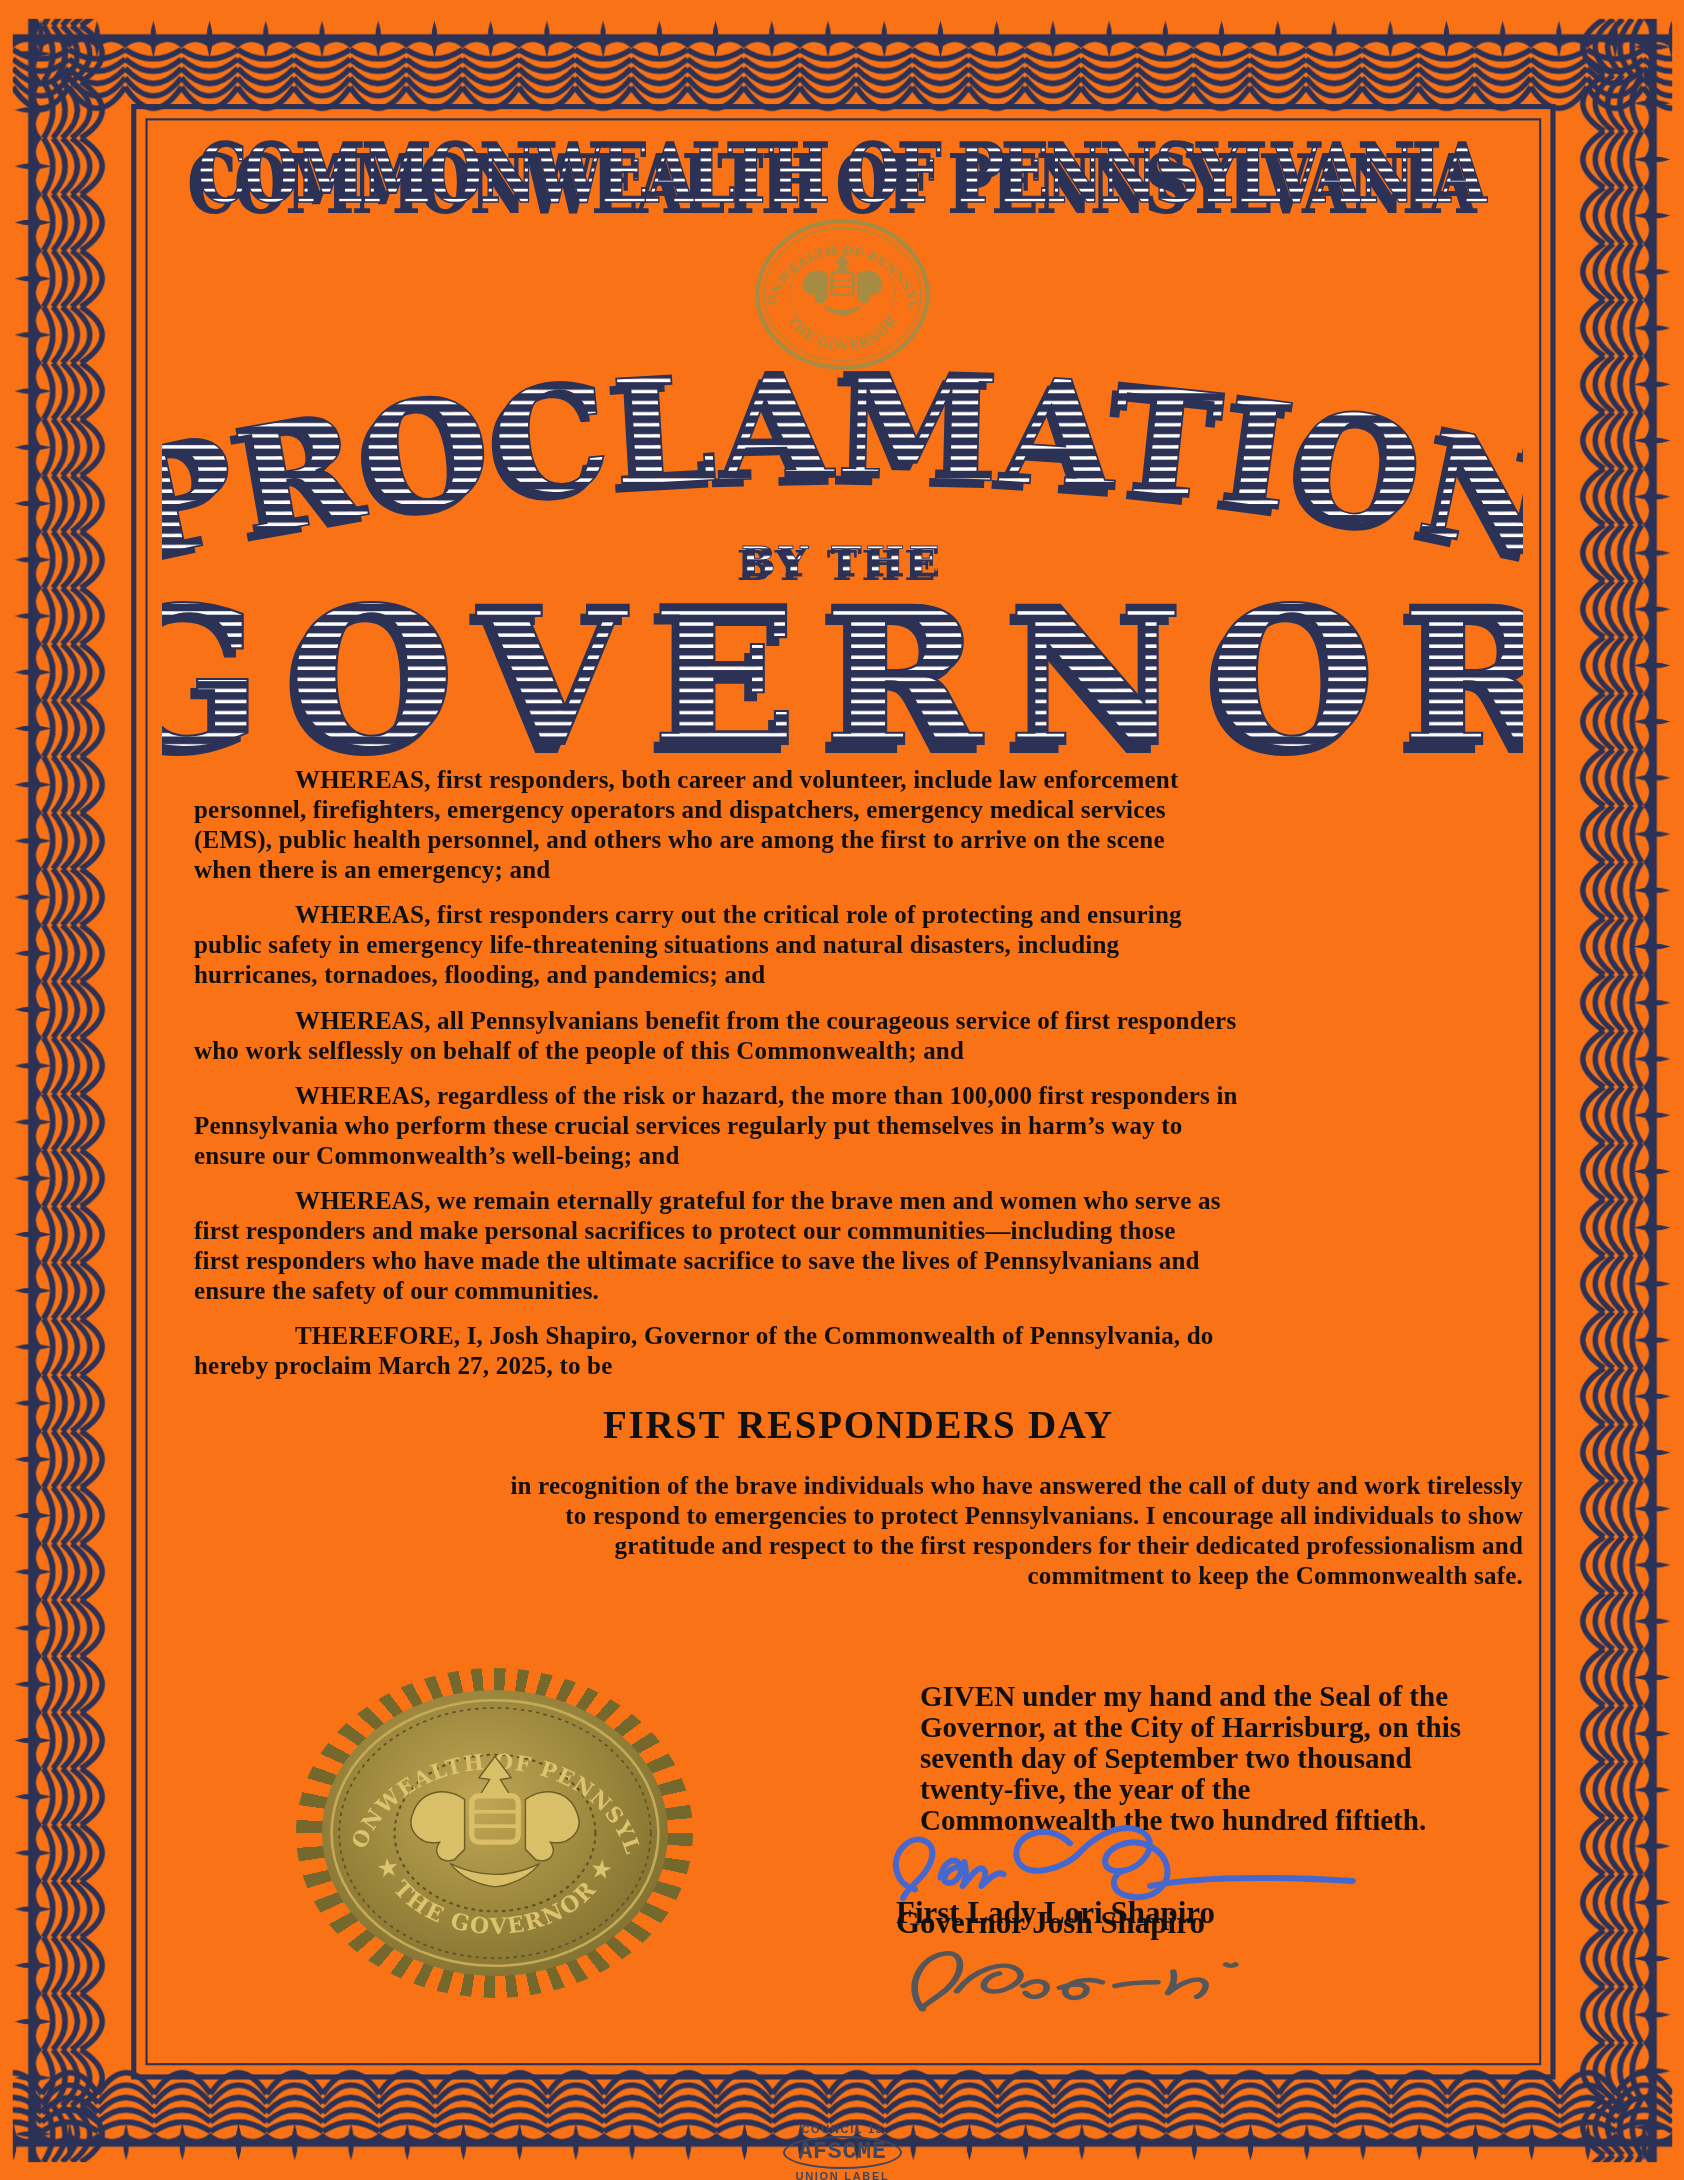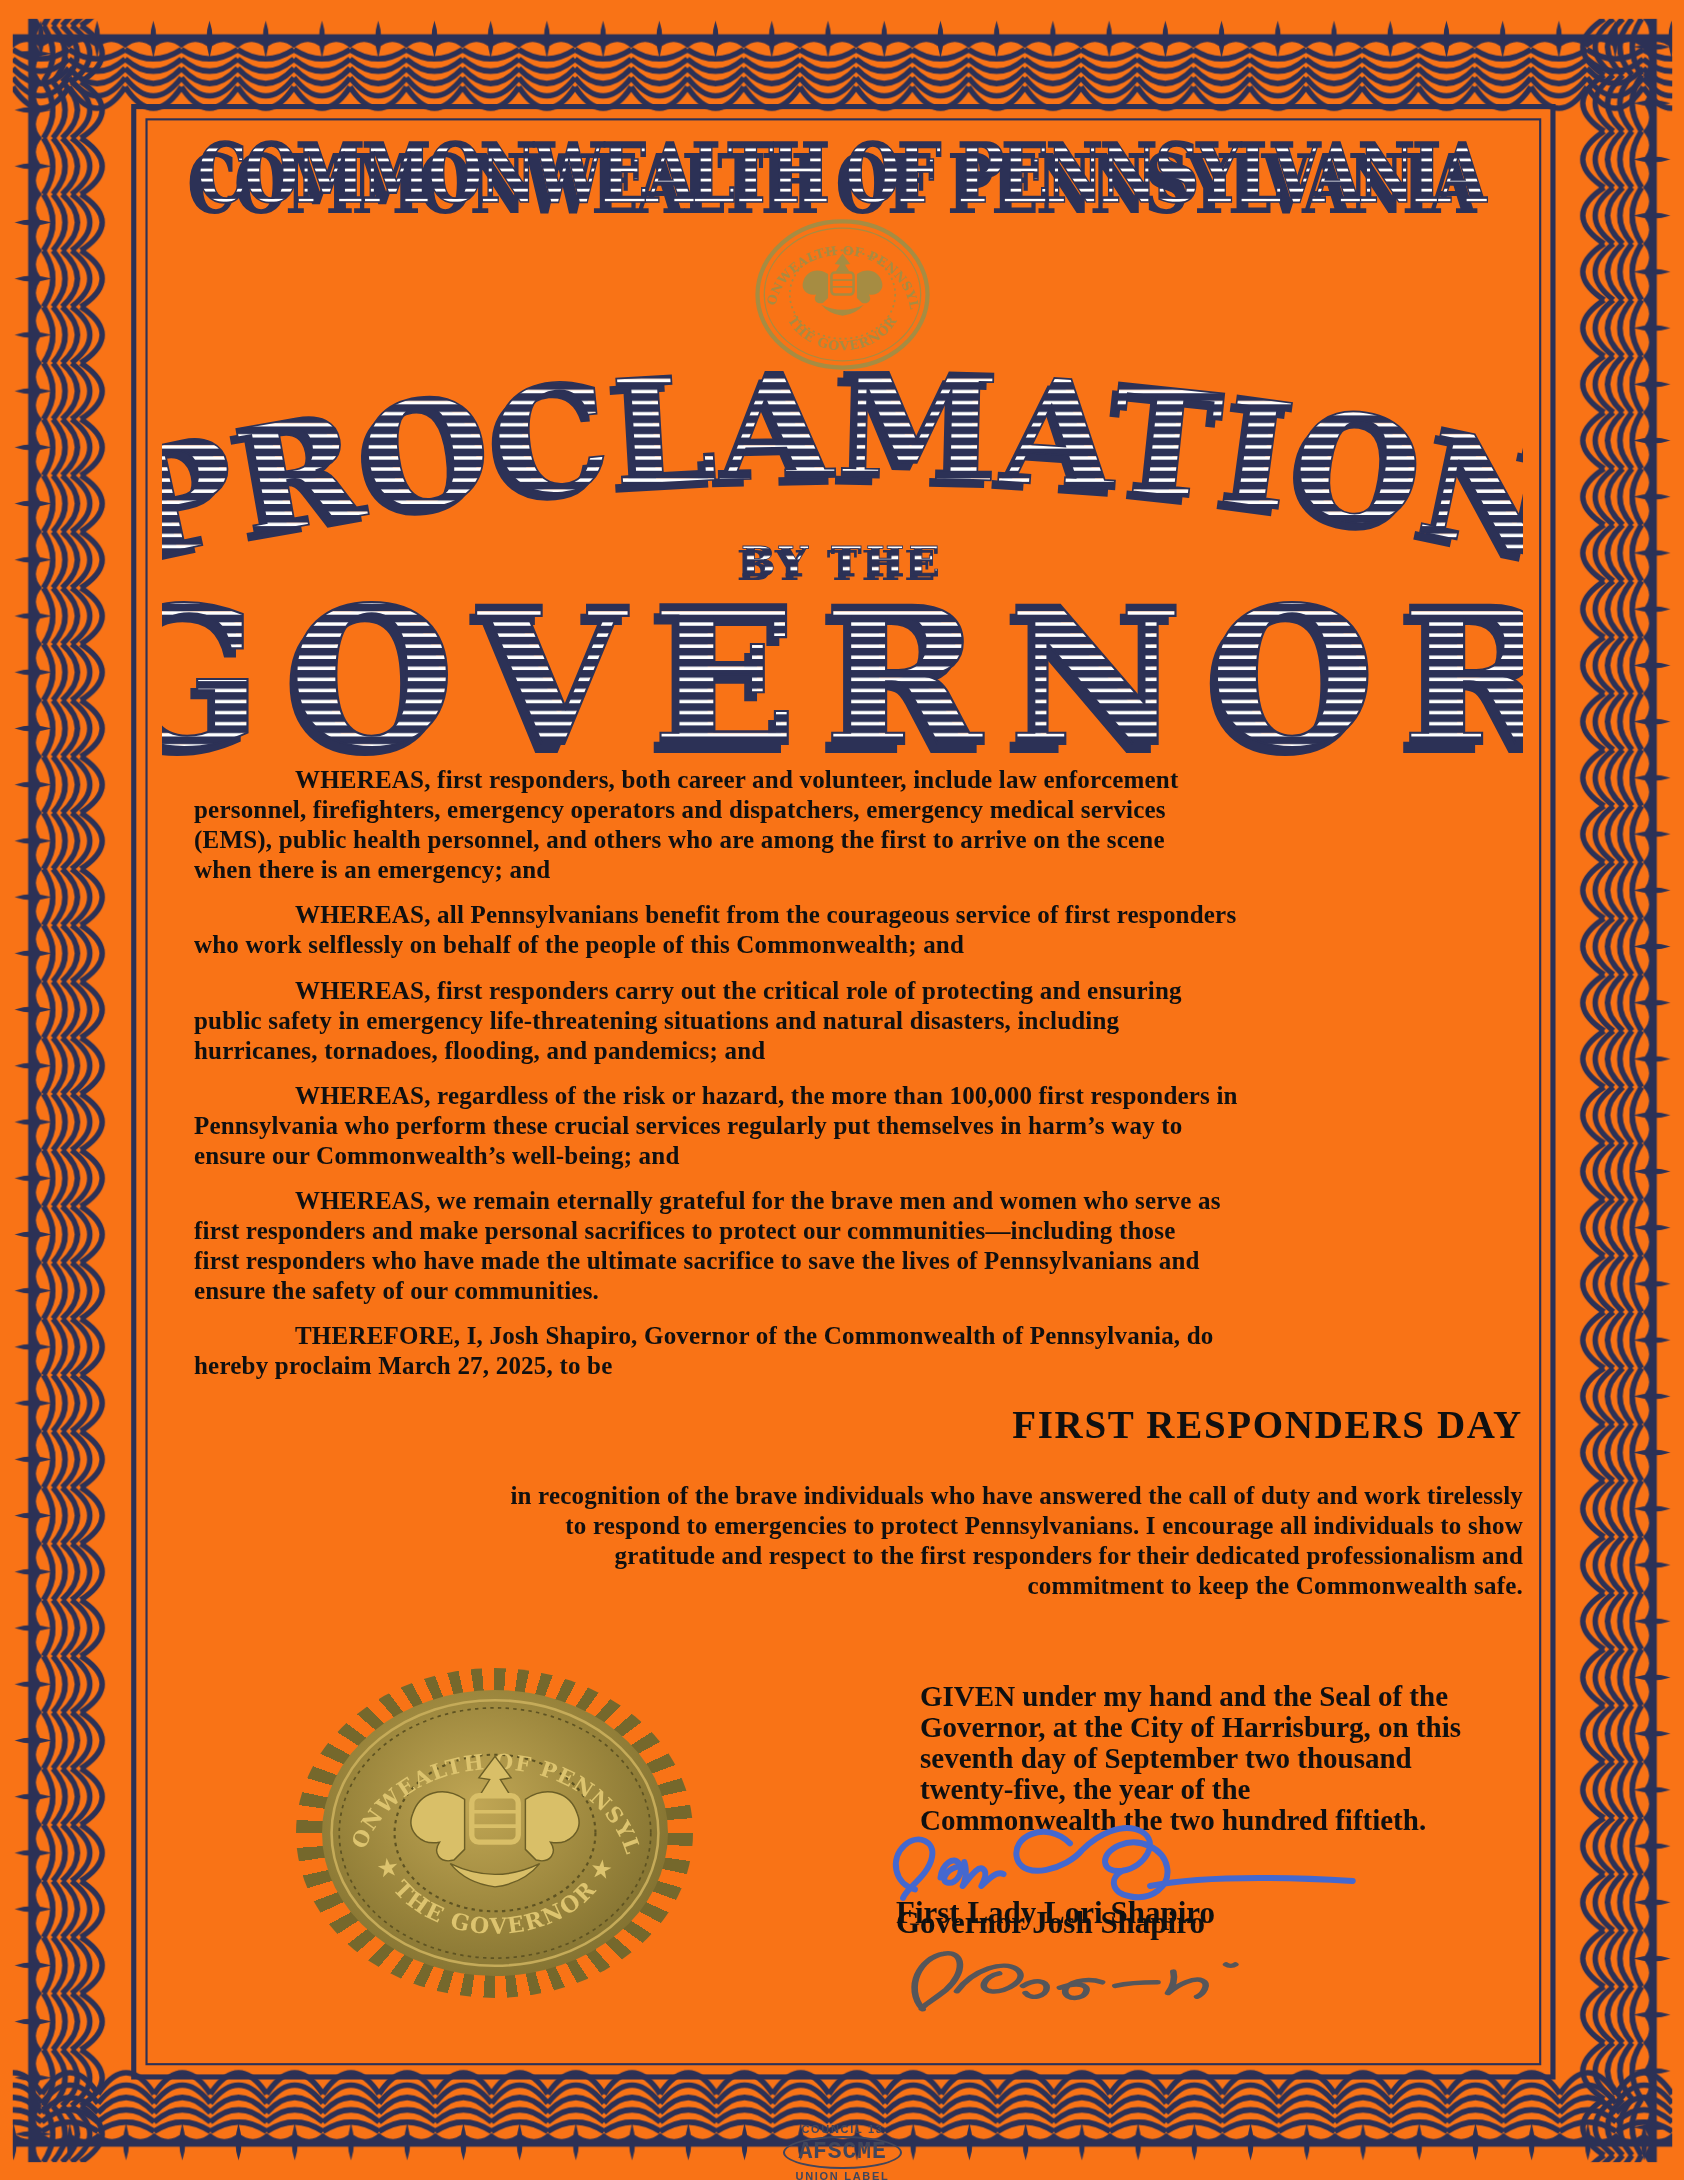--- a/index.html
+++ b/index.html
@@ -4,21 +4,21 @@
 <style>
   html,body{margin:0;padding:0;background:#ffffff;}
   .page{position:relative;width:1685px;height:2181px;background:#f97316;overflow:hidden;
         font-family:"Liberation Serif",serif;}
   .abs{position:absolute;}
   .serifbold{font-family:"Liberation Serif",serif;font-weight:bold;color:#101010;}
   .bodycol{left:194px;top:765px;width:1329px;}
   .bodycol p{margin:0 0 15.3px 0;font-size:25px;line-height:30px;white-space:pre-line;
              text-indent:101px;letter-spacing:0.2px;}
   .bodycol p.noindent{text-indent:0;text-align:right;}
-  .bodycol h2{margin:22px 0 35px 0;font-size:39px;line-height:43px;text-align:right;
+  .bodycol h2{margin:22px 0 25px 0;font-size:39px;line-height:43px;text-align:center;
               letter-spacing:1.7px;white-space:nowrap;font-family:Liberation Serif, serif;}
   .given{left:896px;top:1681px;width:630px;font-size:29px;line-height:31px;
          white-space:pre-line;margin-left:24px;}
   .signame{font-size:31px;white-space:nowrap;}
   .gold-seal-burst{left:296px;top:1668px;width:397px;height:330px;border-radius:50%;
       background:repeating-conic-gradient(#75682c 0deg 3.9deg, rgba(255,255,255,0) 3.9deg 8.18deg);}
   .gold-seal-core{position:absolute;left:25.6px;top:22px;width:346px;height:286px;border-radius:50%;
       background:radial-gradient(ellipse at 45% 40%, #c0a654 0%, #9a853c 48%, #6f6228 100%);}
   .union{left:0;top:2123px;width:1685px;text-align:center;color:#41465c;
          font-family:"Liberation Sans",sans-serif;}
@@ -118,25 +118,25 @@
 
     <text x="791" y="448" text-anchor="middle" font-family="DejaVu Serif, serif" font-weight="bold" font-size="225" letter-spacing="30" fill="#2c3156">GOVERNOR</text>
     <text x="799" y="438" text-anchor="middle" font-family="DejaVu Serif, serif" font-weight="bold" font-size="225" letter-spacing="30" fill="url(#hstripe)" stroke="#2c3156" stroke-width="2.5">GOVERNOR</text>
   </svg>
 
   <div class="abs serifbold bodycol">
     <p>WHEREAS, first responders, both career and volunteer, include law enforcement
 personnel, firefighters, emergency operators and dispatchers, emergency medical services
 (EMS), public health personnel, and others who are among the first to arrive on the scene
 when there is an emergency; and</p>
-    <p>WHEREAS, all Pennsylvanians benefit from the courageous service of first responders
-who work selflessly on behalf of the people of this Commonwealth; and</p>
     <p>WHEREAS, first responders carry out the critical role of protecting and ensuring
 public safety in emergency life-threatening situations and natural disasters, including
 hurricanes, tornadoes, flooding, and pandemics; and</p>
+    <p>WHEREAS, all Pennsylvanians benefit from the courageous service of first responders
+who work selflessly on behalf of the people of this Commonwealth; and</p>
     <p>WHEREAS, regardless of the risk or hazard, the more than 100,000 first responders in
 Pennsylvania who perform these crucial services regularly put themselves in harm’s way to
 ensure our Commonwealth’s well-being; and</p>
     <p>WHEREAS, we remain eternally grateful for the brave men and women who serve as
 first responders and make personal sacrifices to protect our communities—including those
 first responders who have made the ultimate sacrifice to save the lives of Pennsylvanians and
 ensure the safety of our communities.</p>
     <p>THEREFORE, I, Josh Shapiro, Governor of the Commonwealth of Pennsylvania, do
 hereby proclaim March 27, 2025, to be</p>
     <h2>FIRST RESPONDERS DAY</h2>

